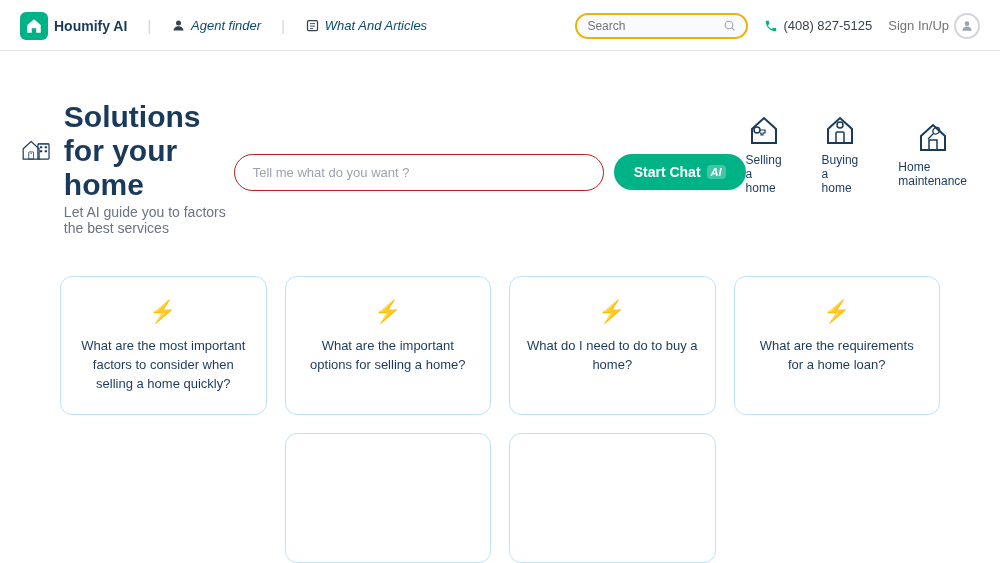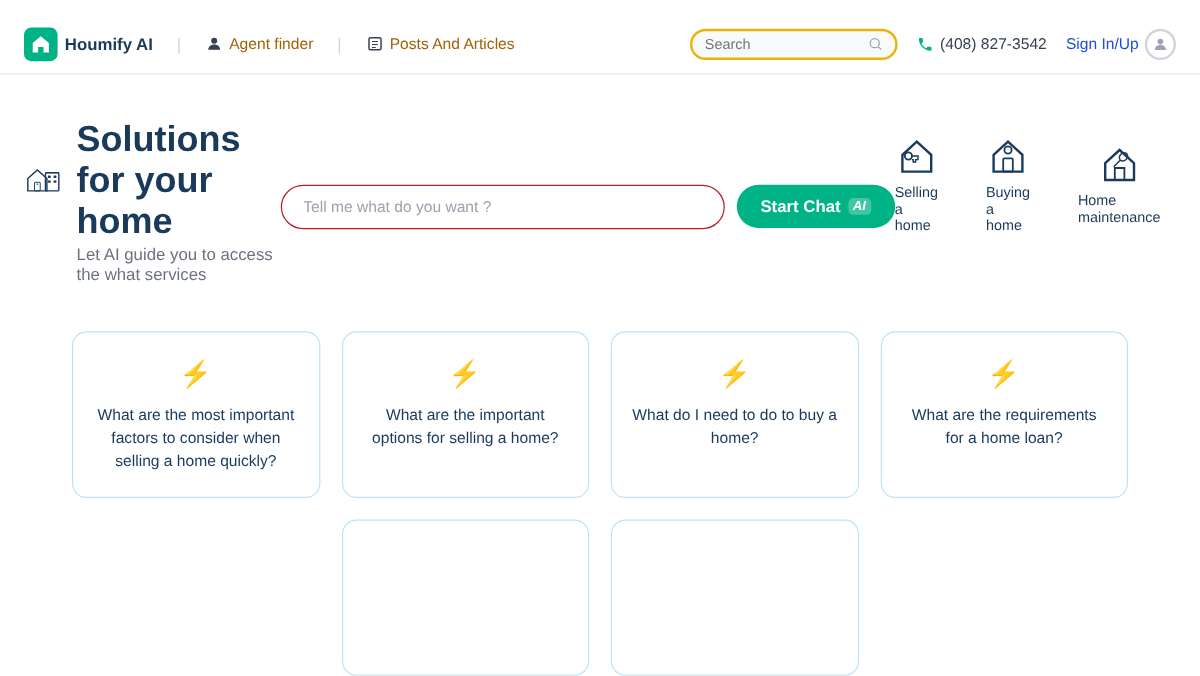--- a/index.html
+++ b/index.html
@@ -2,33 +2,33 @@
 <html><head>
   <meta charset="utf-8">
   <style>
     * { box-sizing: border-box; margin: 0; padding: 0; }
     body { font-family: -apple-system, BlinkMacSystemFont, 'Segoe UI', sans-serif; background: #fff; color: #1a3a5c; font-size: 14px; }
 
     
     .navbar {
       display: flex; align-items: center; justify-content: space-between;
       padding: 0 20px; height: 50px; border-bottom: 1px solid #e5e7eb;
-      position: sticky; top: 12px; background: #fff; z-index: 100;
+      position: sticky; top: 1px; background: #fff; z-index: 100;
     }
     .navbar-left { display: flex; align-items: center; gap: 20px; }
     .navbar-brand { display: flex; align-items: center; gap: 6px; font-weight: 700; color: #1a3a5c; font-size: 14px; }
     .brand-icon { width: 28px; height: 28px; background: #00b386; border-radius: 6px; display: flex; align-items: center; justify-content: center; }
     .brand-icon svg { width: 18px; height: 18px; }
     .nav-divider { color: #d1d5db; }
-    .nav-link { display: flex; align-items: center; gap: 5px; color: #a16207; font-size: 13px; cursor: pointer; text-decoration: none; }
+    .nav-link { display: flex; align-items: center; gap: 5px; color: #0c4a6e; font-size: 13px; cursor: pointer; text-decoration: none; font-style: italic; }
     .navbar-right { display: flex; align-items: center; gap: 16px; }
     .search-box { display: flex; align-items: center; border: 2px solid #eab308; border-radius: 20px; padding: 4px 10px; gap: 6px; background: #f9fafb; }
     .search-box input { border: none; background: transparent; outline: none; font-size: 12px; width: 130px; color: #374151; }
     .phone { display: flex; align-items: center; gap: 5px; font-size: 13px; color: #374151; font-weight: 500; }
-    .sign-in { display: flex; align-items: center; gap: 5px; font-size: 13px; color: #1d4ed8; cursor: pointer; }
+    .sign-in { display: flex; align-items: center; gap: 5px; font-size: 13px; color: #737373; cursor: pointer; }
     .avatar-circle { width: 26px; height: 26px; border-radius: 50%; border: 2px solid #d1d5db; display: flex; align-items: center; justify-content: center; }
 
     
     .hero { display: flex; align-items: center; padding: 50px 20px 30px; }
     .hero-logo { display: flex; align-items: center; gap: 12px; margin-bottom: 10px; }
     .hero-icon { width: 65px; height: 65px; }
     .hero-title { font-size: 30px; font-weight: 700; color: #1a3a5c; }
     .hero-subtitle { font-size: 14px; color: #6b7280; margin-top: 2px; }
 
     
@@ -83,36 +83,36 @@
       <span>Agent finder</span>
     </a>
     <span class="nav-divider">|</span>
     <a class="nav-link">
       <svg width="15" height="15" viewBox="0 0 24 24" fill="none">
         <rect x="4" y="4" width="16" height="16" rx="2" stroke="#374151" stroke-width="2" fill="none"></rect>
         <line x1="8" y1="9" x2="16" y2="9" stroke="#374151" stroke-width="1.5"></line>
         <line x1="8" y1="13" x2="16" y2="13" stroke="#374151" stroke-width="1.5"></line>
         <line x1="8" y1="17" x2="13" y2="17" stroke="#374151" stroke-width="1.5"></line>
       </svg>
-      <span>Posts And Articles</span>
+      <span>What And Articles</span>
     </a>
   </div>
   <div class="navbar-right">
     <div class="search-box">
       <input type="text" placeholder="Search" style="">
       <svg width="13" height="13" viewBox="0 0 24 24" fill="none">
         <circle cx="11" cy="11" r="7" stroke="#9ca3af" stroke-width="2"></circle>
         <line x1="16.5" y1="16.5" x2="21" y2="21" stroke="#9ca3af" stroke-width="2"></line>
       </svg>
     </div>
     <div class="phone">
       <svg width="14" height="14" viewBox="0 0 24 24" fill="none">
         <path d="M6.6 10.8c1.4 2.8 3.8 5.1 6.6 6.6l2.2-2.2c.3-.3.7-.4 1-.2 1.1.4 2.3.6 3.6.6.6 0 1 .4 1 1V20c0 .6-.4 1-1 1-9.4 0-17-7.6-17-17 0-.6.4-1 1-1h3.5c.6 0 1 .4 1 1 0 1.3.2 2.5.6 3.6.1.3 0 .7-.2 1L6.6 10.8z" fill="#00b386"></path>
       </svg>
-      <span>(408) 827-3542</span>
+      <span>(408) 827-5125</span>
     </div>
     <div class="sign-in">
       <span>Sign In/Up</span>
       <div class="avatar-circle">
         <svg width="14" height="14" viewBox="0 0 24 24" fill="none">
           <circle cx="12" cy="8" r="4" fill="#9ca3af"></circle>
           <path d="M4 20c0-4 3.6-7 8-7s8 3 8 7" fill="#9ca3af"></path>
         </svg>
       </div>
     </div>
@@ -135,21 +135,21 @@
         <rect x="50" y="26" width="6" height="5" rx="1" fill="#1a3a5c"></rect>
         <rect x="62" y="26" width="6" height="5" rx="1" fill="#1a3a5c"></rect>
         <rect x="50" y="36" width="6" height="5" rx="1" fill="#1a3a5c"></rect>
         <rect x="62" y="36" width="6" height="5" rx="1" fill="#1a3a5c"></rect>
 
         <line x1="45" y1="20" x2="73" y2="20" stroke="#1a3a5c" stroke-width="2"></line>
       </svg>
     </div>
     <div>
       <div class="hero-title">Solutions for your home</div>
-      <div class="hero-subtitle">Let AI guide you to access the what services</div>
+      <div class="hero-subtitle">Let AI guide you to factors the best services</div>
     </div>
   </div>
 
   <div class="chat-bar">
     <input class="chat-input" type="text" placeholder="Tell me what do you want ?" style="">
     <button class="start-chat-btn">
       <span>Start Chat</span>
       <span class="ai-badge">AI</span>
     </button>
   </div>

